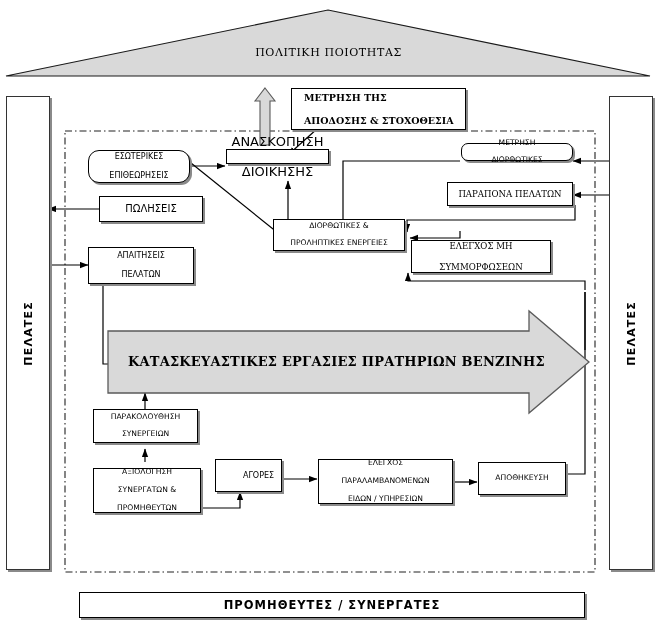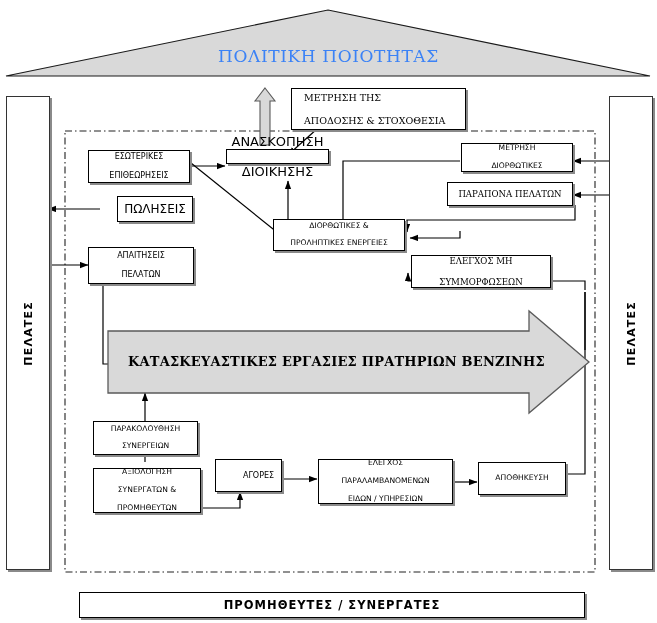--- a/index.html
+++ b/index.html
@@ -8,21 +8,21 @@
   svg.layer{position:absolute;left:0;top:0;width:657px;height:623px;}
 
   .bx{position:absolute;box-sizing:border-box;background:#fff;border:1px solid #000;
       display:flex;align-items:center;justify-content:center;text-align:center;
       font-family:"DejaVu Sans",sans-serif;color:#000;line-height:1.18;
       box-shadow:2px 2px 0 #8a8a8a;}
   .bx span{display:block;padding:0 2px;}
 
   .serif{font-family:"DejaVu Serif",serif;}
   .roofTxt{position:absolute;width:100%;text-align:center;font-family:"DejaVu Serif",serif;
-           font-size:17px;letter-spacing:.6px;color:#3b82f6;}
+           font-size:11px;letter-spacing:.6px;color:#000000;}
   .colTxt{position:absolute;font-weight:bold;font-size:11px;letter-spacing:1.2px;
           writing-mode:vertical-rl;transform:rotate(180deg);}
   .sideCol{position:absolute;box-sizing:border-box;background:#fff;border:1px solid #333;
            display:flex;align-items:center;justify-content:center;box-shadow:2px 2px 0 #8a8a8a;}
   .bottomBar{position:absolute;box-sizing:border-box;background:#fff;border:1px solid #000;
              display:flex;align-items:center;justify-content:center;
              font-weight:bold;font-size:11.5px;letter-spacing:1px;box-shadow:2px 2px 0 #8a8a8a;}
   .bannerTxt{position:absolute;font-family:"DejaVu Serif",serif;font-weight:bold;
              font-size:13px;letter-spacing:.2px;white-space:nowrap;}
 </style>
@@ -90,65 +90,65 @@
   <div class="roofTxt" style="top:46px;left:0;">ΠΟΛΙΤΙΚΗ ΠΟΙΟΤΗΤΑΣ</div>
 
   <div class="sideCol" style="left:6px;top:96px;width:44px;height:474px;">
     <span class="colTxt" style="position:static;">ΠΕΛΑΤΕΣ</span>
   </div>
   <div class="sideCol" style="left:609px;top:96px;width:44px;height:474px;">
     <span class="colTxt" style="position:static;">ΠΕΛΑΤΕΣ</span>
   </div>
 
   <div class="bx serif" style="left:291px;top:88px;width:175px;height:42px;font-size:9.5px;">
-    <span style="text-align:left;width:100%;padding-left:10px;">
+    <span style="text-align:left;width:100%;padding-left:10px;font-weight:bold;">
       <span>ΜΕΤΡΗΣΗ ΤΗΣ</span><br>
       <span>ΑΠΟΔΟΣΗΣ &amp; ΣΤΟΧΟΘΕΣΙΑ</span>
     </span>
   </div>
 
-  <div class="bx" style="left:88px;top:150px;width:102px;height:33px;font-size:8px;">
+  <div class="bx" style="left:88px;top:150px;width:102px;height:33px;font-size:8px;border-radius:11px;">
     <span><span>ΕΣΩΤΕΡΙΚΕΣ</span><br>
     <span>ΕΠΙΘΕΩΡΗΣΕΙΣ</span></span>
   </div>
 
   <div class="bx" style="left:226px;top:149px;width:103px;height:15px;font-size:13px;justify-content:center;">
     <span><span>ΑΝΑΣΚΟΠΗΣΗ</span><br>
     <span>ΔΙΟΙΚΗΣΗΣ</span></span>
   </div>
 
-  <div class="bx" style="left:117px;top:196px;width:76px;height:26px;font-size:12px;">
+  <div class="bx" style="left:99px;top:196px;width:104px;height:26px;font-size:10px;">
     <span>ΠΩΛΗΣΕΙΣ</span>
   </div>
 
   <div class="bx" style="left:88px;top:247px;width:106px;height:37px;font-size:8px;">
     <span><span>ΑΠΑΙΤΗΣΕΙΣ</span><br>
     <span>ΠΕΛΑΤΩΝ</span></span>
   </div>
 
-  <div class="bx" style="left:461px;top:143px;width:112px;height:29px;font-size:7.6px;">
+  <div class="bx" style="left:461px;top:143px;width:112px;height:18px;font-size:7.6px;border-radius:7px;">
     <span><span>ΜΕΤΡΗΣΗ</span><br>
     <span>ΔΙΟΡΘΩΤΙΚΕΣ</span></span>
   </div>
 
   <div class="bx serif" style="left:447px;top:182px;width:126px;height:24px;font-size:8.6px;">
     <span>ΠΑΡΑΠΟΝΑ ΠΕΛΑΤΩΝ</span>
   </div>
 
   <div class="bx" style="left:273px;top:219px;width:132px;height:32px;font-size:7.6px;">
     <span><span>ΔΙΟΡΘΩΤΙΚΕΣ &amp;</span><br>
     <span>ΠΡΟΛΗΠΤΙΚΕΣ ΕΝΕΡΓΕΙΕΣ</span></span>
   </div>
 
-  <div class="bx serif" style="left:411px;top:240px;width:140px;height:33px;font-size:8.6px;margin-top:15px;">
+  <div class="bx serif" style="left:411px;top:240px;width:140px;height:33px;font-size:8.6px;">
     <span><span>ΕΛΕΓΧΟΣ ΜΗ</span><br>
     <span>ΣΥΜΜΟΡΦΩΣΕΩΝ</span></span>
   </div>
 
-  <div class="bx" style="left:93px;top:421px;width:105px;height:34px;font-size:7.6px;">
+  <div class="bx" style="left:93px;top:409px;width:105px;height:34px;font-size:7.6px;">
     <span><span>ΠΑΡΑΚΟΛΟΥΘΗΣΗ</span><br>
     <span>ΣΥΝΕΡΓΕΙΩΝ</span></span>
   </div>
 
   <div class="bx" style="left:93px;top:468px;width:108px;height:45px;font-size:7.6px;">
     <span><span>ΑΞΙΟΛΟΓΗΣΗ</span><br>
     <span>ΣΥΝΕΡΓΑΤΩΝ &amp;</span><br>
     <span>ΠΡΟΜΗΘΕΥΤΩΝ</span></span>
   </div>
 

